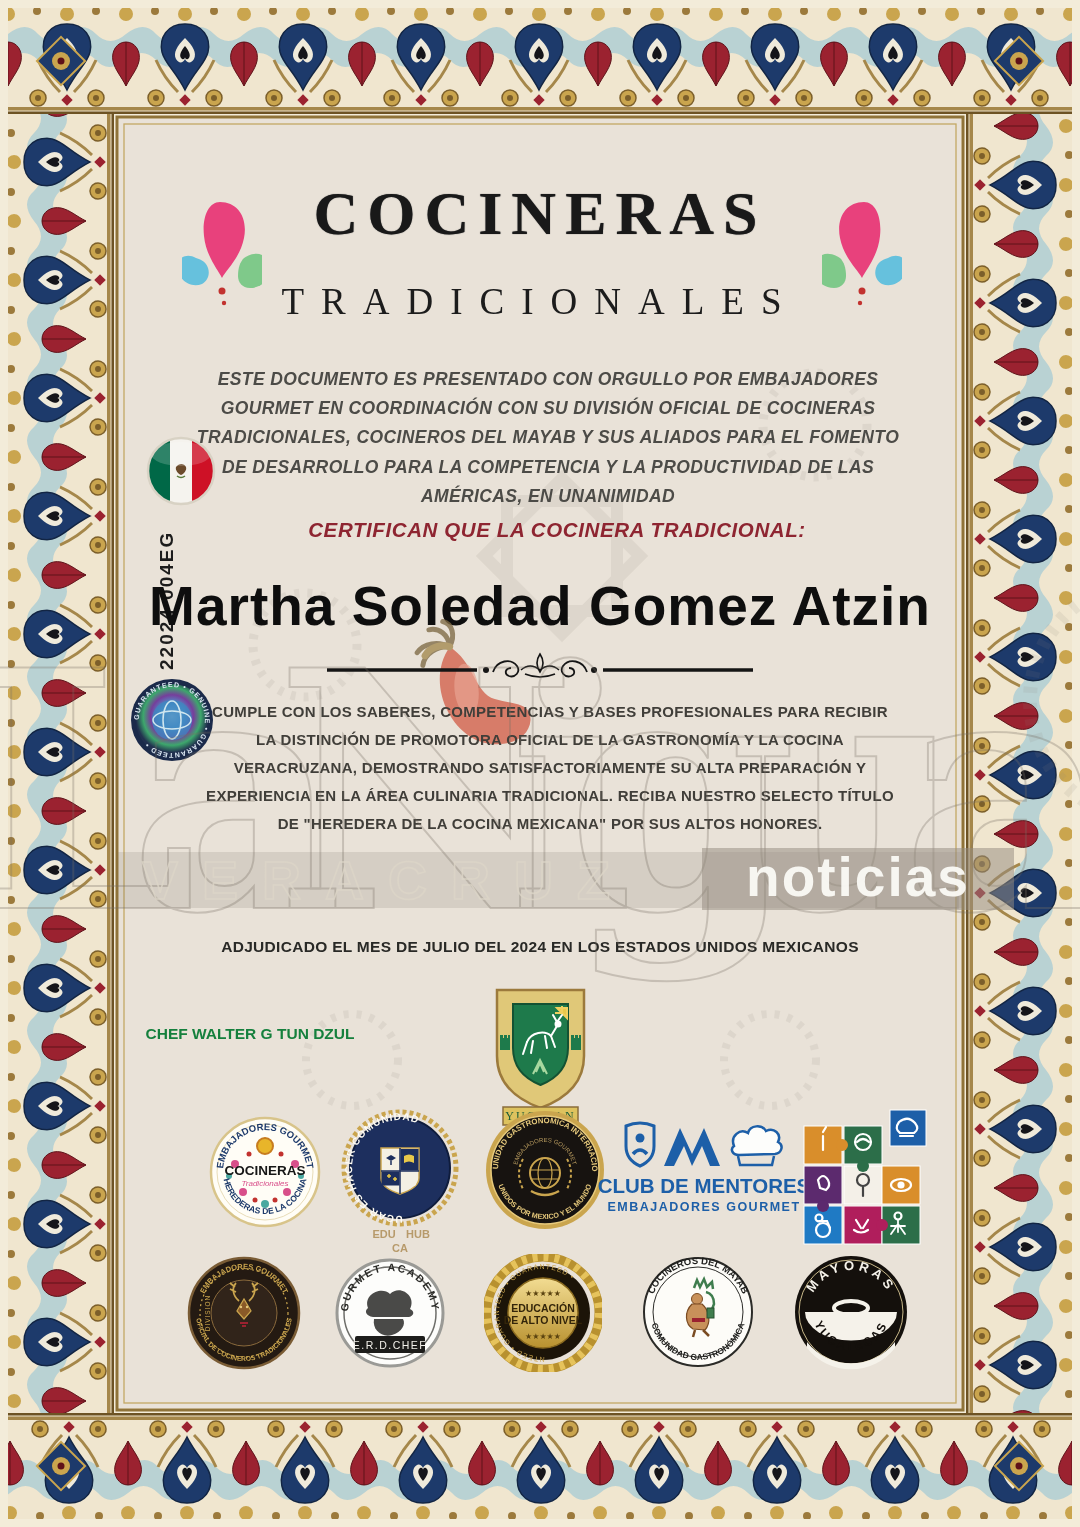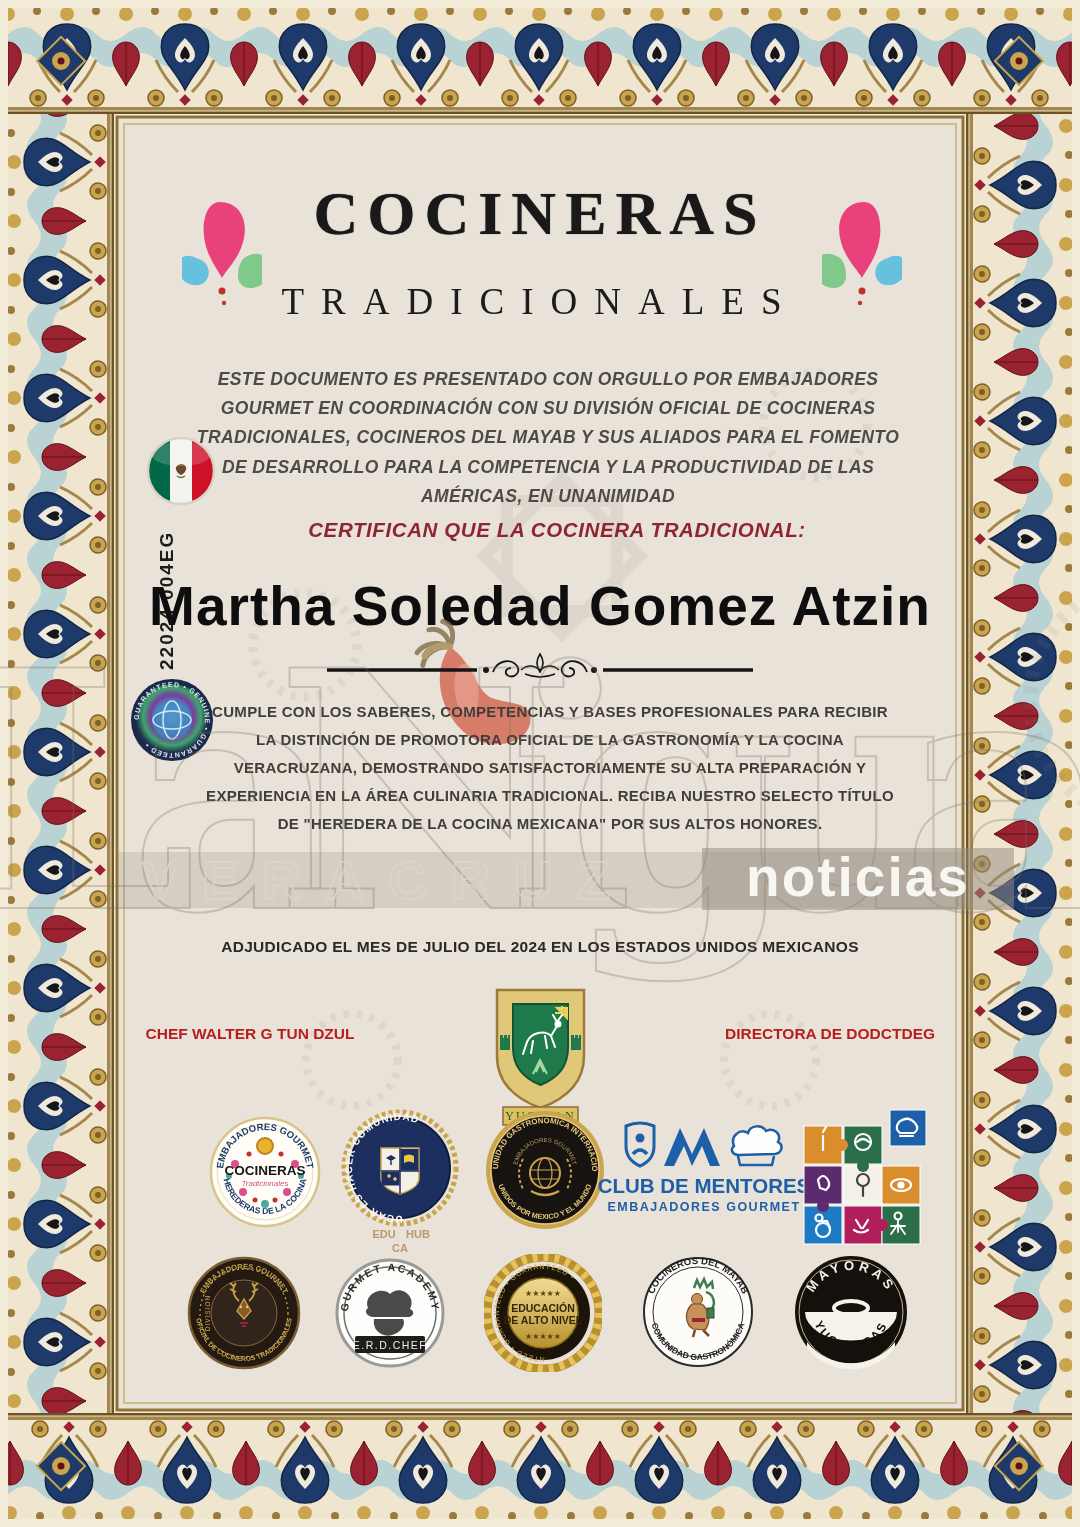--- a/index.html
+++ b/index.html
@@ -14,21 +14,21 @@
          letter-spacing:9px;color:#191919;text-shadow:0 0 1px #4a4a4a;}
   .subtitle{top:280px;font-family:"Liberation Serif",serif;font-size:37px;font-weight:500;
          letter-spacing:17px;color:#1c1c1c;}
   .intro{top:350px;width:705px;transform:translateX(8px);font-style:italic;font-weight:600;
          font-size:17.5px;line-height:1.67;letter-spacing:0.4px;color:#4c4b47;margin-top:15px;}
   .certify{top:518px;font-style:italic;font-weight:bold;font-size:20.5px;letter-spacing:0.6px;color:#8e2531;margin-left:34px;}
   .name{top:574px;font-size:55px;font-weight:bold;letter-spacing:1px;color:#0e0e0e;}
   .bodytext{top:698px;width:690px;transform:translateX(10px);font-weight:700;
          font-size:15px;line-height:1.86;letter-spacing:0.3px;color:#403e39;}
   .award{top:938px;font-size:15.5px;font-weight:bold;letter-spacing:0.3px;color:#292926;}
-  .sig{top:1022px;width:320px;font-size:15.5px;font-weight:bold;line-height:1.5;color:#b91c1c;text-align:center;}
+  .sig{top:1022px;width:320px;font-size:15.5px;font-weight:bold;line-height:1.5;color:#15803d;text-align:center;}
   .sigL{left:90px;} .sigR{left:670px;}
   .certid{left:156px;top:518px;height:152px;writing-mode:vertical-rl;transform:rotate(180deg);
          font-size:19px;font-weight:bold;letter-spacing:2px;color:#1c1c1c;}
 </style>
 </head>
 <body>
 
 <div id="page">
 
   <svg id="borderlayer" width="1080" height="1527">
@@ -195,21 +195,20 @@
       <path d="M196,24 Q205,16 215,24 Q225,16 234,24 M200,28 Q215,34 230,28" fill="none" stroke="#151515" stroke-width="1.6"></path>
     </svg>
 
     <div class="abs ctr bodytext">CUMPLE CON LOS SABERES, COMPETENCIAS Y BASES PROFESIONALES PARA RECIBIR LA DISTINCIÓN DE PROMOTORA OFICIAL DE LA GASTRONOMÍA Y LA COCINA VERACRUZANA, DEMOSTRANDO SATISFACTORIAMENTE SU ALTA PREPARACIÓN Y EXPERIENCIA EN LA ÁREA CULINARIA TRADICIONAL. RECIBA NUESTRO SELECTO TÍTULO DE "HEREDERA DE LA COCINA MEXICANA" POR SUS ALTOS HONORES.</div>
     <div class="abs ctr award">ADJUDICADO EL MES DE JULIO DEL 2024 EN LOS ESTADOS UNIDOS MEXICANOS</div>
 
     <div class="abs sig sigL">
       <div>CHEF WALTER G TUN DZUL</div>
     </div>
     <div class="abs sig sigR">
-      <div>DIRECTORA DE DODCTDEG</div>
     </div>
 
     <svg class="abs" style="left:483px;top:986px;" width="115" height="142">
       <path d="M14,4 L101,4 L101,70 Q101,106 57.5,122 Q14,106 14,70 Z" fill="#e0c878" stroke="#9c7a3c" stroke-width="2.5"></path>
       <path d="M30,18 L85,18 L85,62 Q85,88 57.5,99 Q30,88 30,62 Z" fill="#1e7a4b" stroke="#145233" stroke-width="2"></path>
       <path d="M74,22 L84,22 L84,32 Z M74,22 l10,10 M79,20 v6 M72,27 h6" stroke="#f0d060" stroke-width="2" fill="#e8c84a"></path>
       <g stroke="#ffffff" stroke-width="2" fill="none" stroke-linecap="round">
         <path d="M44,56 C48,46 62,44 68,50"></path>
         <path d="M44,56 L40,68 M50,55 L48,67 M62,50 L64,62 M68,50 L72,61"></path>
         <path d="M68,50 L74,40"></path>

